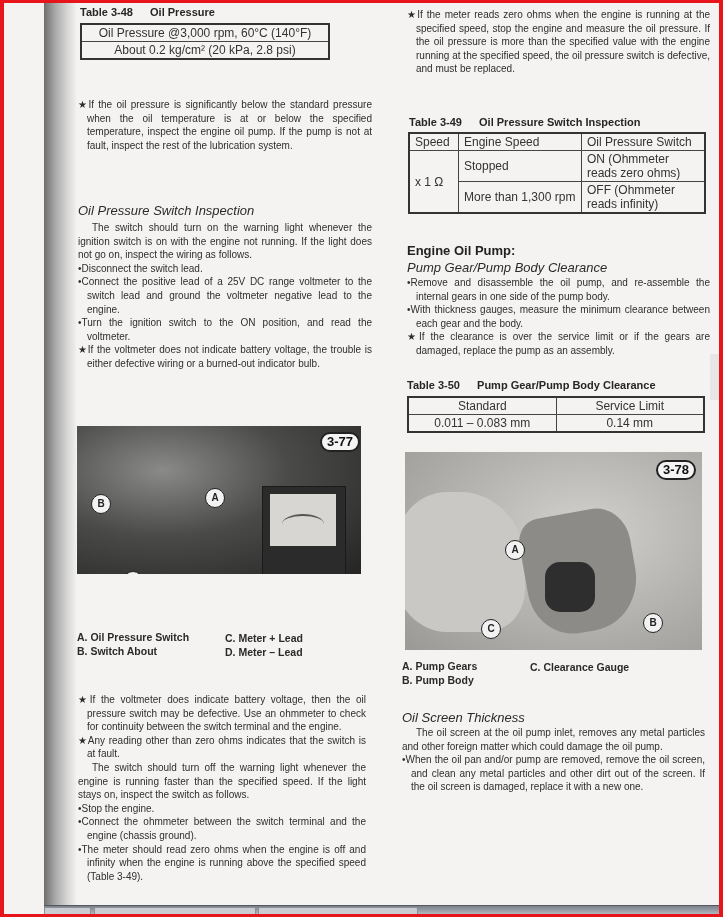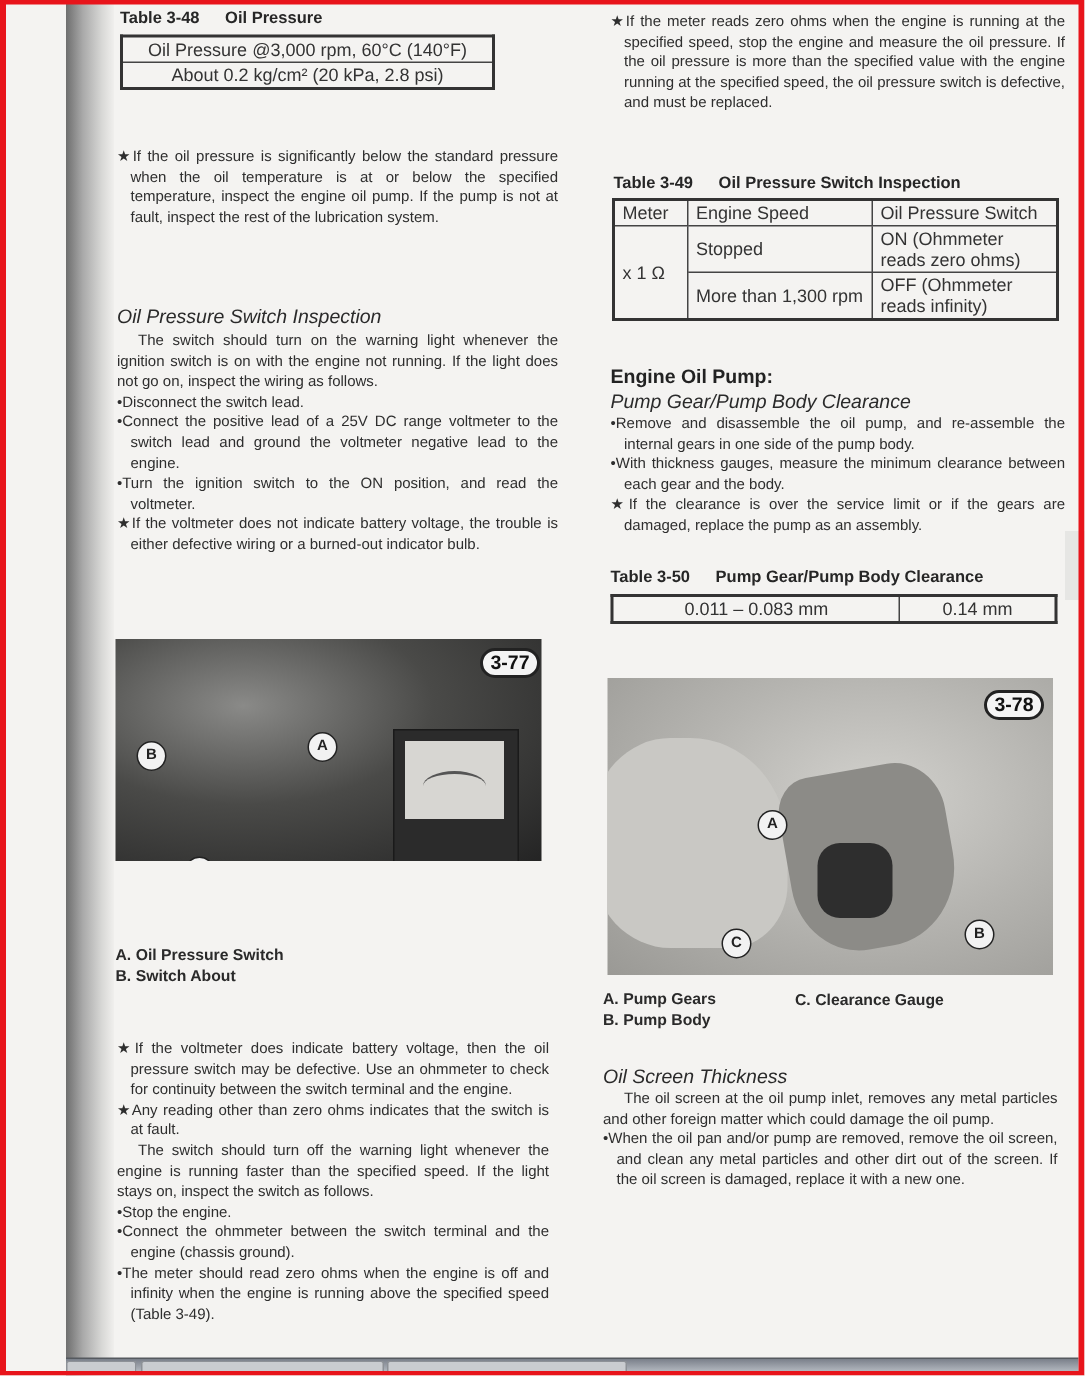--- a/index.html
+++ b/index.html
@@ -119,20 +119,24 @@
     <div class="fig-badge" style="left:243px; top:6px;">3-77</div>
     <div class="callout" style="left:128px; top:62px;">A</div>
     <div class="callout" style="left:14px; top:68px;">B</div>
     <div class="callout" style="left:46px; top:145px;">C</div>
     <div class="callout" style="left:136px; top:150px;">D</div>
   </div>
   <div class="abs caption" style="left:37px; top:630px; width:140px;">
     <div>A. Oil Pressure Switch</div>
     <div>B. Switch About</div>
   </div>
+  <div class="abs caption" style="left:185px; top:631px; width:140px;">
+    <div>C. Meter + Lead</div>
+    <div>D. Meter – Lead</div>
+  </div>
 
   <div class="abs para" style="left:38px; top:693px; width:288px;">
     <p class="bul">★If the voltmeter does indicate battery voltage, then the oil pressure switch may be defective. Use an ohmmeter to check for continuity between the switch terminal and the engine.</p>
     <p class="bul">★Any reading other than zero ohms indicates that the switch is at fault.</p>
     <p class="ind">The switch should turn off the warning light whenever the engine is running faster than the specified speed. If the light stays on, inspect the switch as follows.</p>
     <p class="bul">•Stop the engine.</p>
     <p class="bul">•Connect the ohmmeter between the switch terminal and the engine (chassis ground).</p>
     <p class="bul">•The meter should read zero ohms when the engine is off and infinity when the engine is running above the specified speed (Table 3-49).</p>
   </div>
 
@@ -140,21 +144,21 @@
     <p class="bul">★If the meter reads zero ohms when the engine is running at the specified speed, stop the engine and measure the oil pressure. If the oil pressure is more than the specified value with the engine running at the specified speed, the oil pressure switch is defective, and must be replaced.</p>
   </div>
 
   <div class="abs tbl-title" style="left:369px; top:116px;">
     <span class="num">Table 3-49</span>
     <span>Oil Pressure Switch Inspection</span>
   </div>
   <table class="spec abs" style="left:368px; top:132px; width:298px;">
     <tbody>
         <tr>
-      <td style="width:38px;">Meter</td>
+      <td style="width:38px;">Speed</td>
       <td style="width:112px;">Engine Speed</td>
       <td>Oil Pressure Switch</td>
     </tr>
     <tr>
       <td rowspan="2">x 1 Ω</td>
       <td style="height:28px;">Stopped</td>
       <td>ON (Ohmmeter reads zero ohms)</td>
     </tr>
     <tr>
       <td style="height:28px;">More than 1,300 rpm</td>
@@ -172,20 +176,24 @@
   </div>
 
   <div class="tab-marker">4</div>
 
   <div class="abs tbl-title" style="left:367px; top:379px;">
     <span class="num">Table 3-50</span>
     <span>Pump Gear/Pump Body Clearance</span>
   </div>
   <table class="spec abs" style="left:367px; top:396px; width:298px; text-align:center;">
     <tbody>
+        <tr>
+      <td style="width:50%;">Standard</td>
+      <td>Service Limit</td>
+    </tr>
     <tr>
       <td>0.011 – 0.083 mm</td>
       <td>0.14 mm</td>
     </tr>
   </tbody>
     </table>
 
   <div class="photo" style="left:365px; top:452px; width:297px; height:198px; background: radial-gradient(ellipse at 60% 40%, #d2d1cd 0%, #b5b4b0 50%, #9a9995 100%);">
     <div class="abs" style="left:-10px; top:40px; width:130px; height:140px; background:#c9c8c4; border-radius:40% 50% 30% 40%;"></div>
     <div class="abs" style="left:120px; top:60px; width:110px; height:120px; background:#8c8b87; border-radius:20% 30% 45% 40%; transform:rotate(-10deg);"></div>

